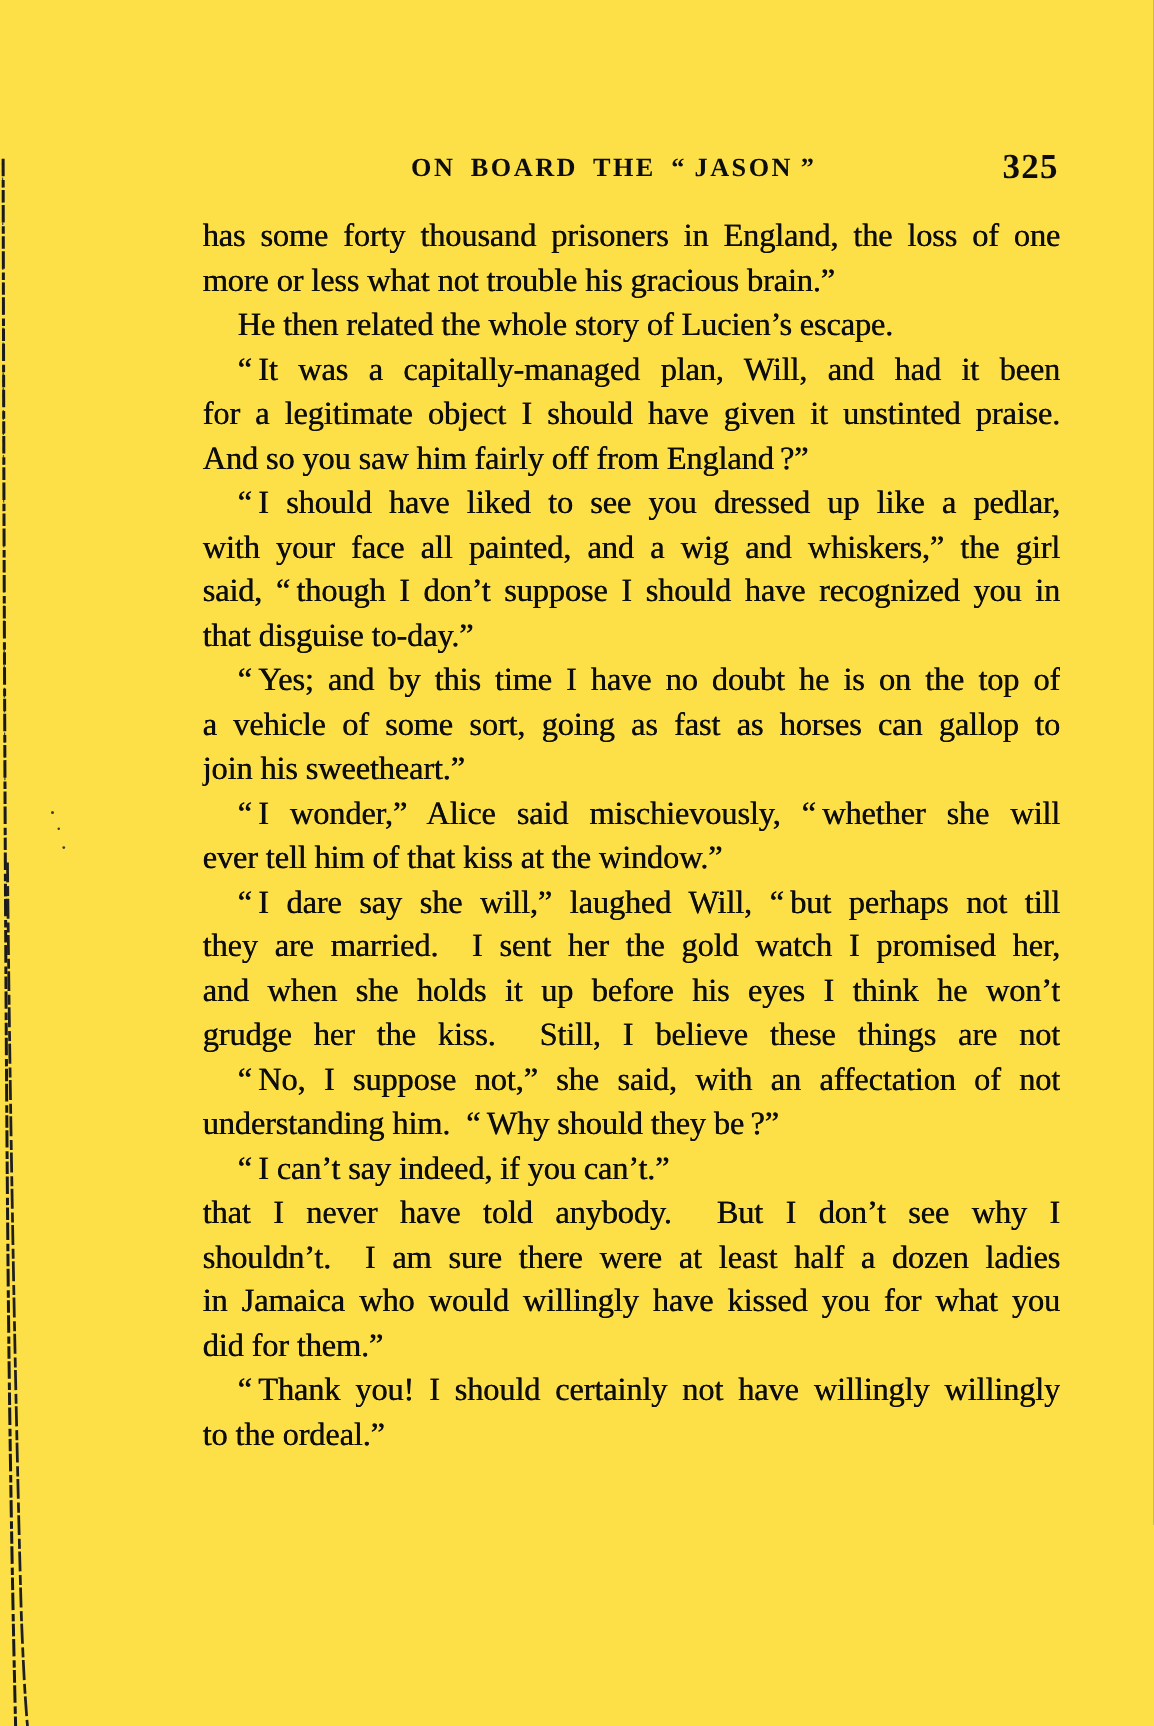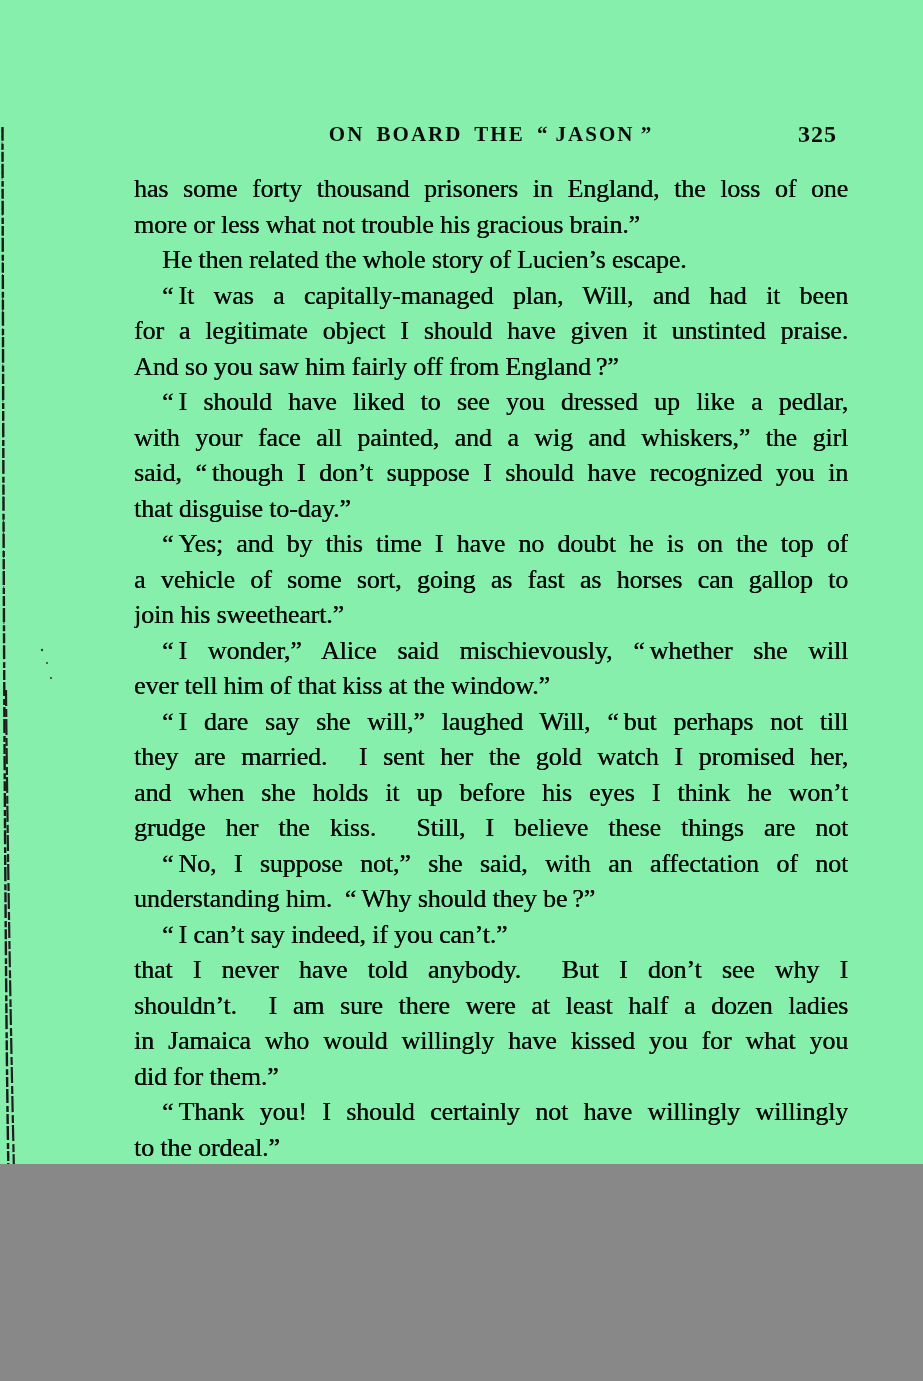--- a/index.html
+++ b/index.html
@@ -1,51 +1,52 @@
 <!DOCTYPE html>
 <html><head>
 <meta charset="utf-8">
 <style>
   html,body{margin:0;padding:0;background:#888;}
   .sheet{
     position:relative;
-    width:923px;height:1164px;
-    background:#86efac;
+    width:923px;height:1381px;
+    background:#fde047;
     overflow:hidden;
     font-family:"Liberation Serif", serif;
     color:#0d0d0d;
   }
   .gutter-svg{position:absolute;left:0;top:0;pointer-events:none;}
   .runhead{
     position:absolute;left:134px;top:119px;width:714px;height:30px;
   }
   .runtitle{
     position:absolute;left:0;right:0;top:0;
     text-align:center;
     font-size:21px;font-weight:700;
     letter-spacing:2px;word-spacing:5px;
     line-height:30px;
     white-space:nowrap;
   }
   .pagenum{
-    position:absolute;right:11px;top:0;
-    font-size:24px;font-weight:700;letter-spacing:1px;
+    position:absolute;right:1px;top:0;
+    font-size:28px;font-weight:700;letter-spacing:1px;
     line-height:30px;
   }
   .textblock{
     position:absolute;left:134px;top:171px;width:714px;
   }
   .para{margin:0;padding:0;}
   .ln{
     height:35.5px;line-height:35.5px;
     font-size:26px;
     letter-spacing:-0.15px;
     overflow:hidden;
     text-shadow:0.35px 0 0 currentColor; 
     white-space:normal;
+    margin-left:28px;
   }
   .ln.j{text-align:justify;}
   .ln.j::after{content:"";display:inline-block;width:100%;}
   .ln.indent{padding-left:28px;}
 </style>
 </head>
 <body>
 
 <div class="sheet">
 

